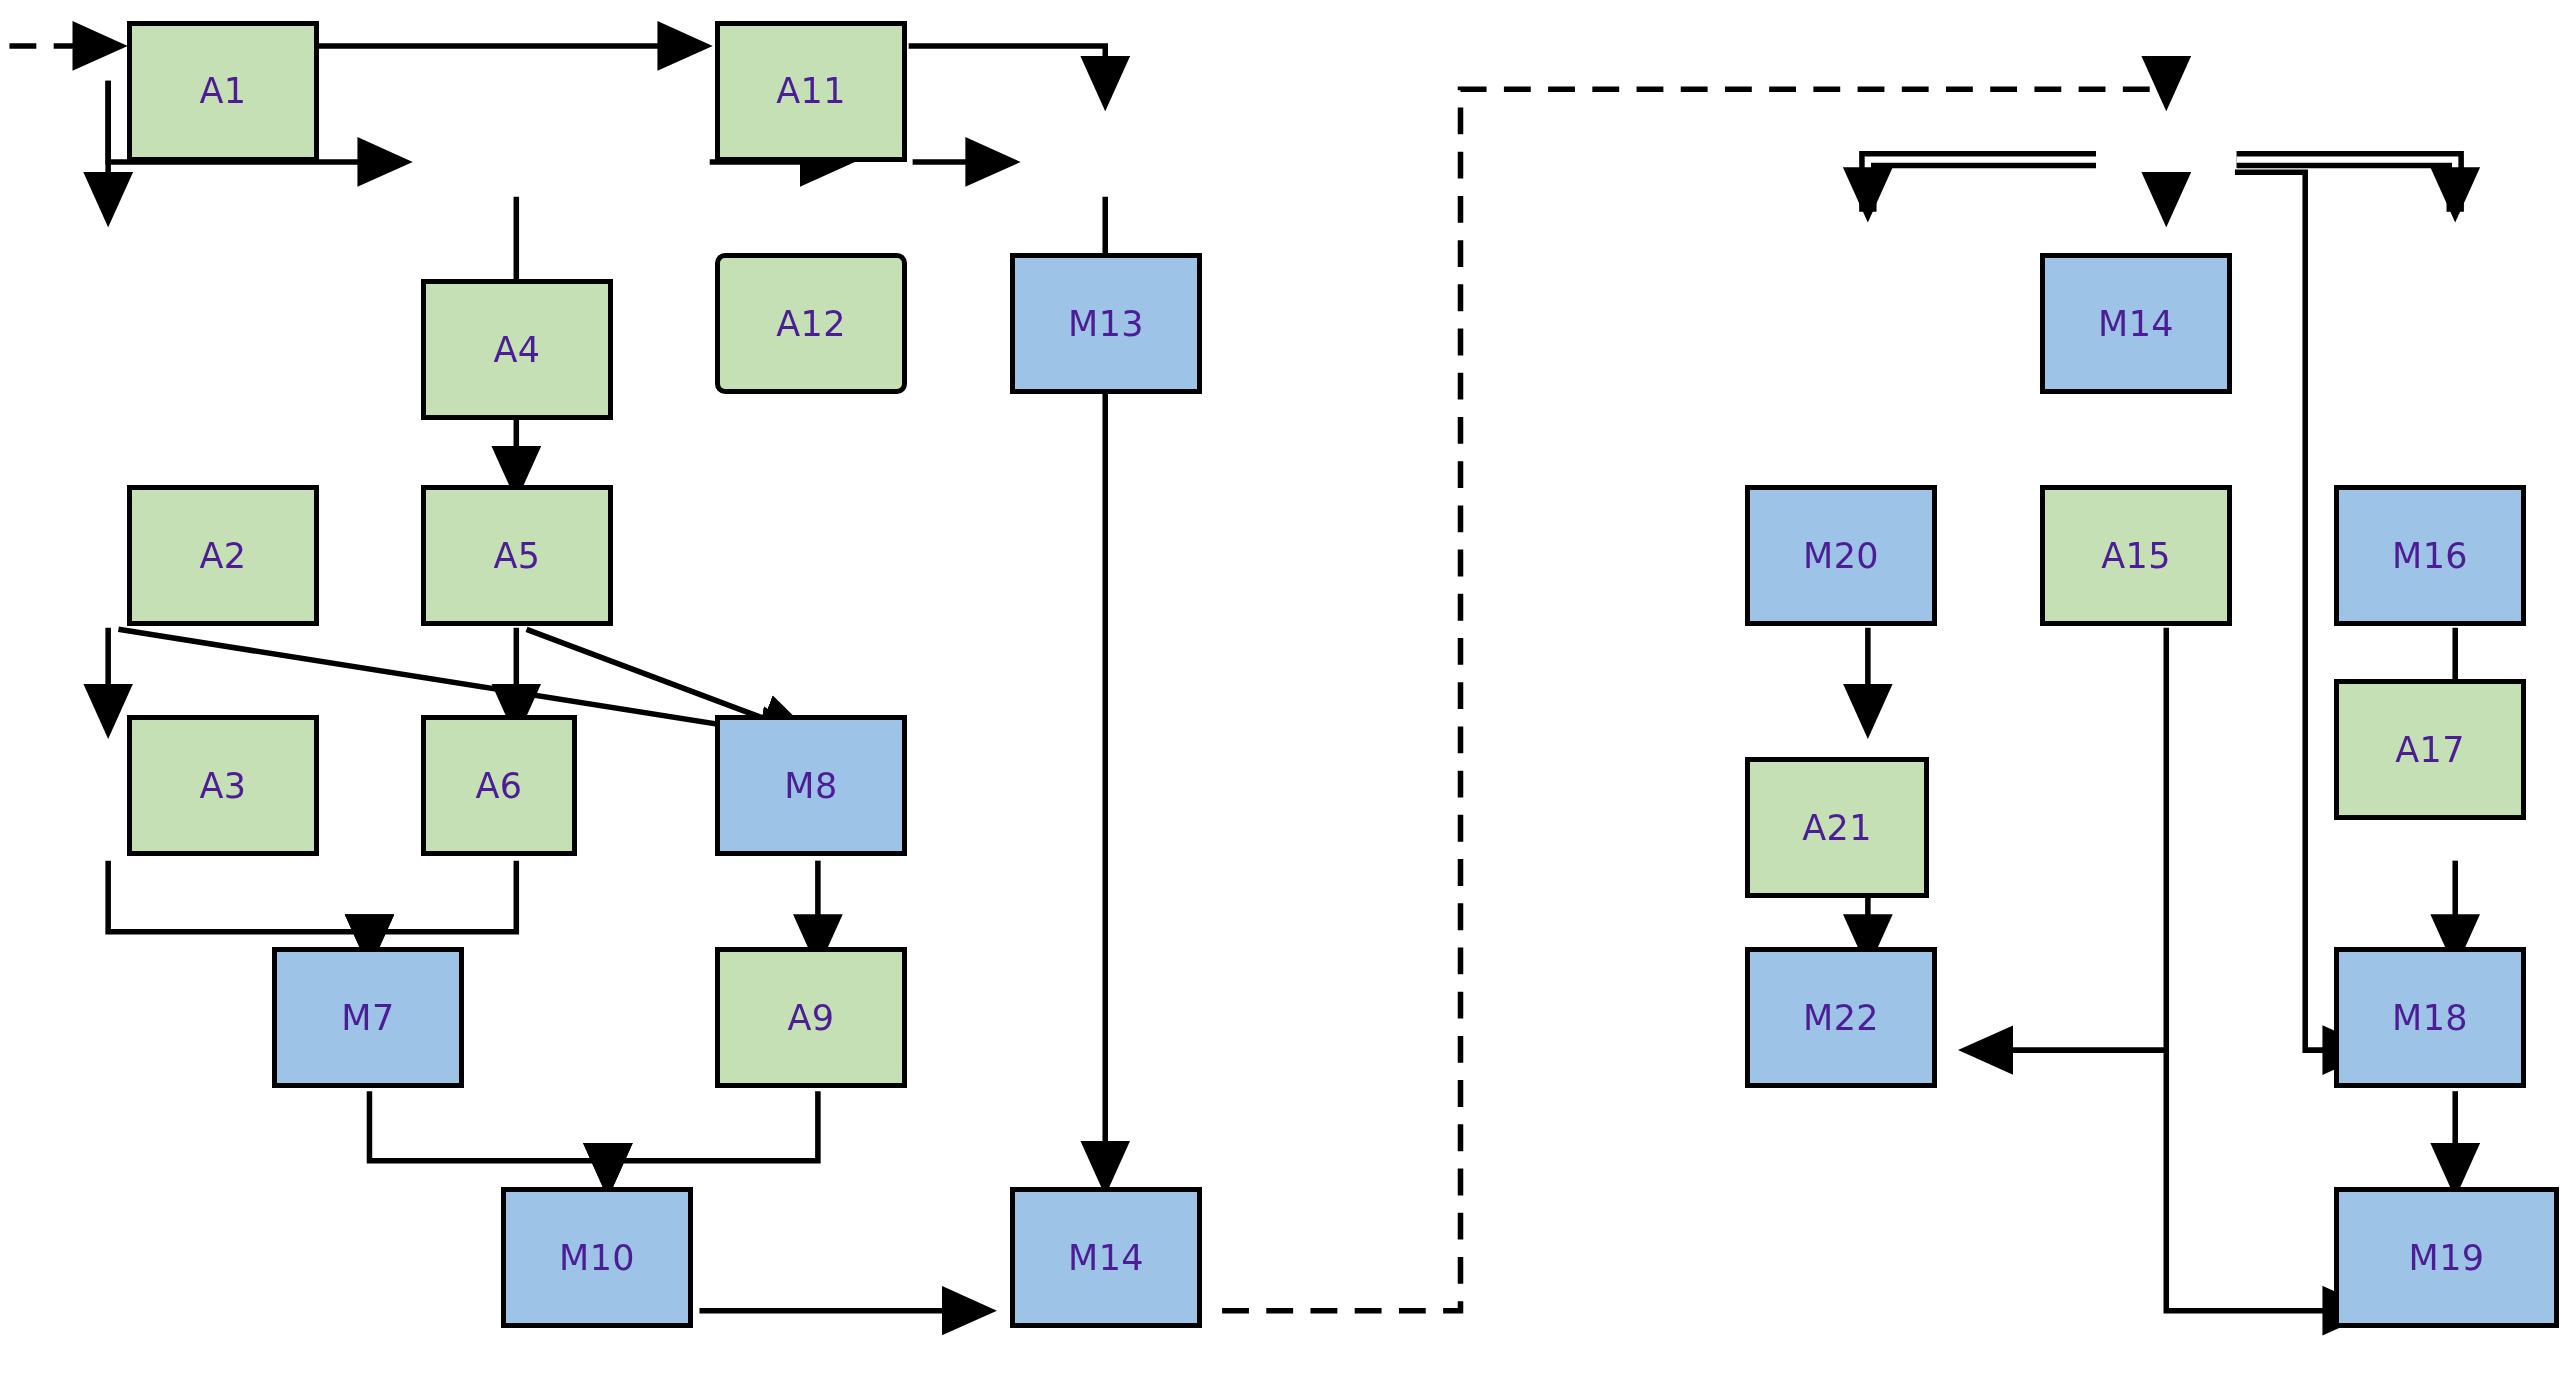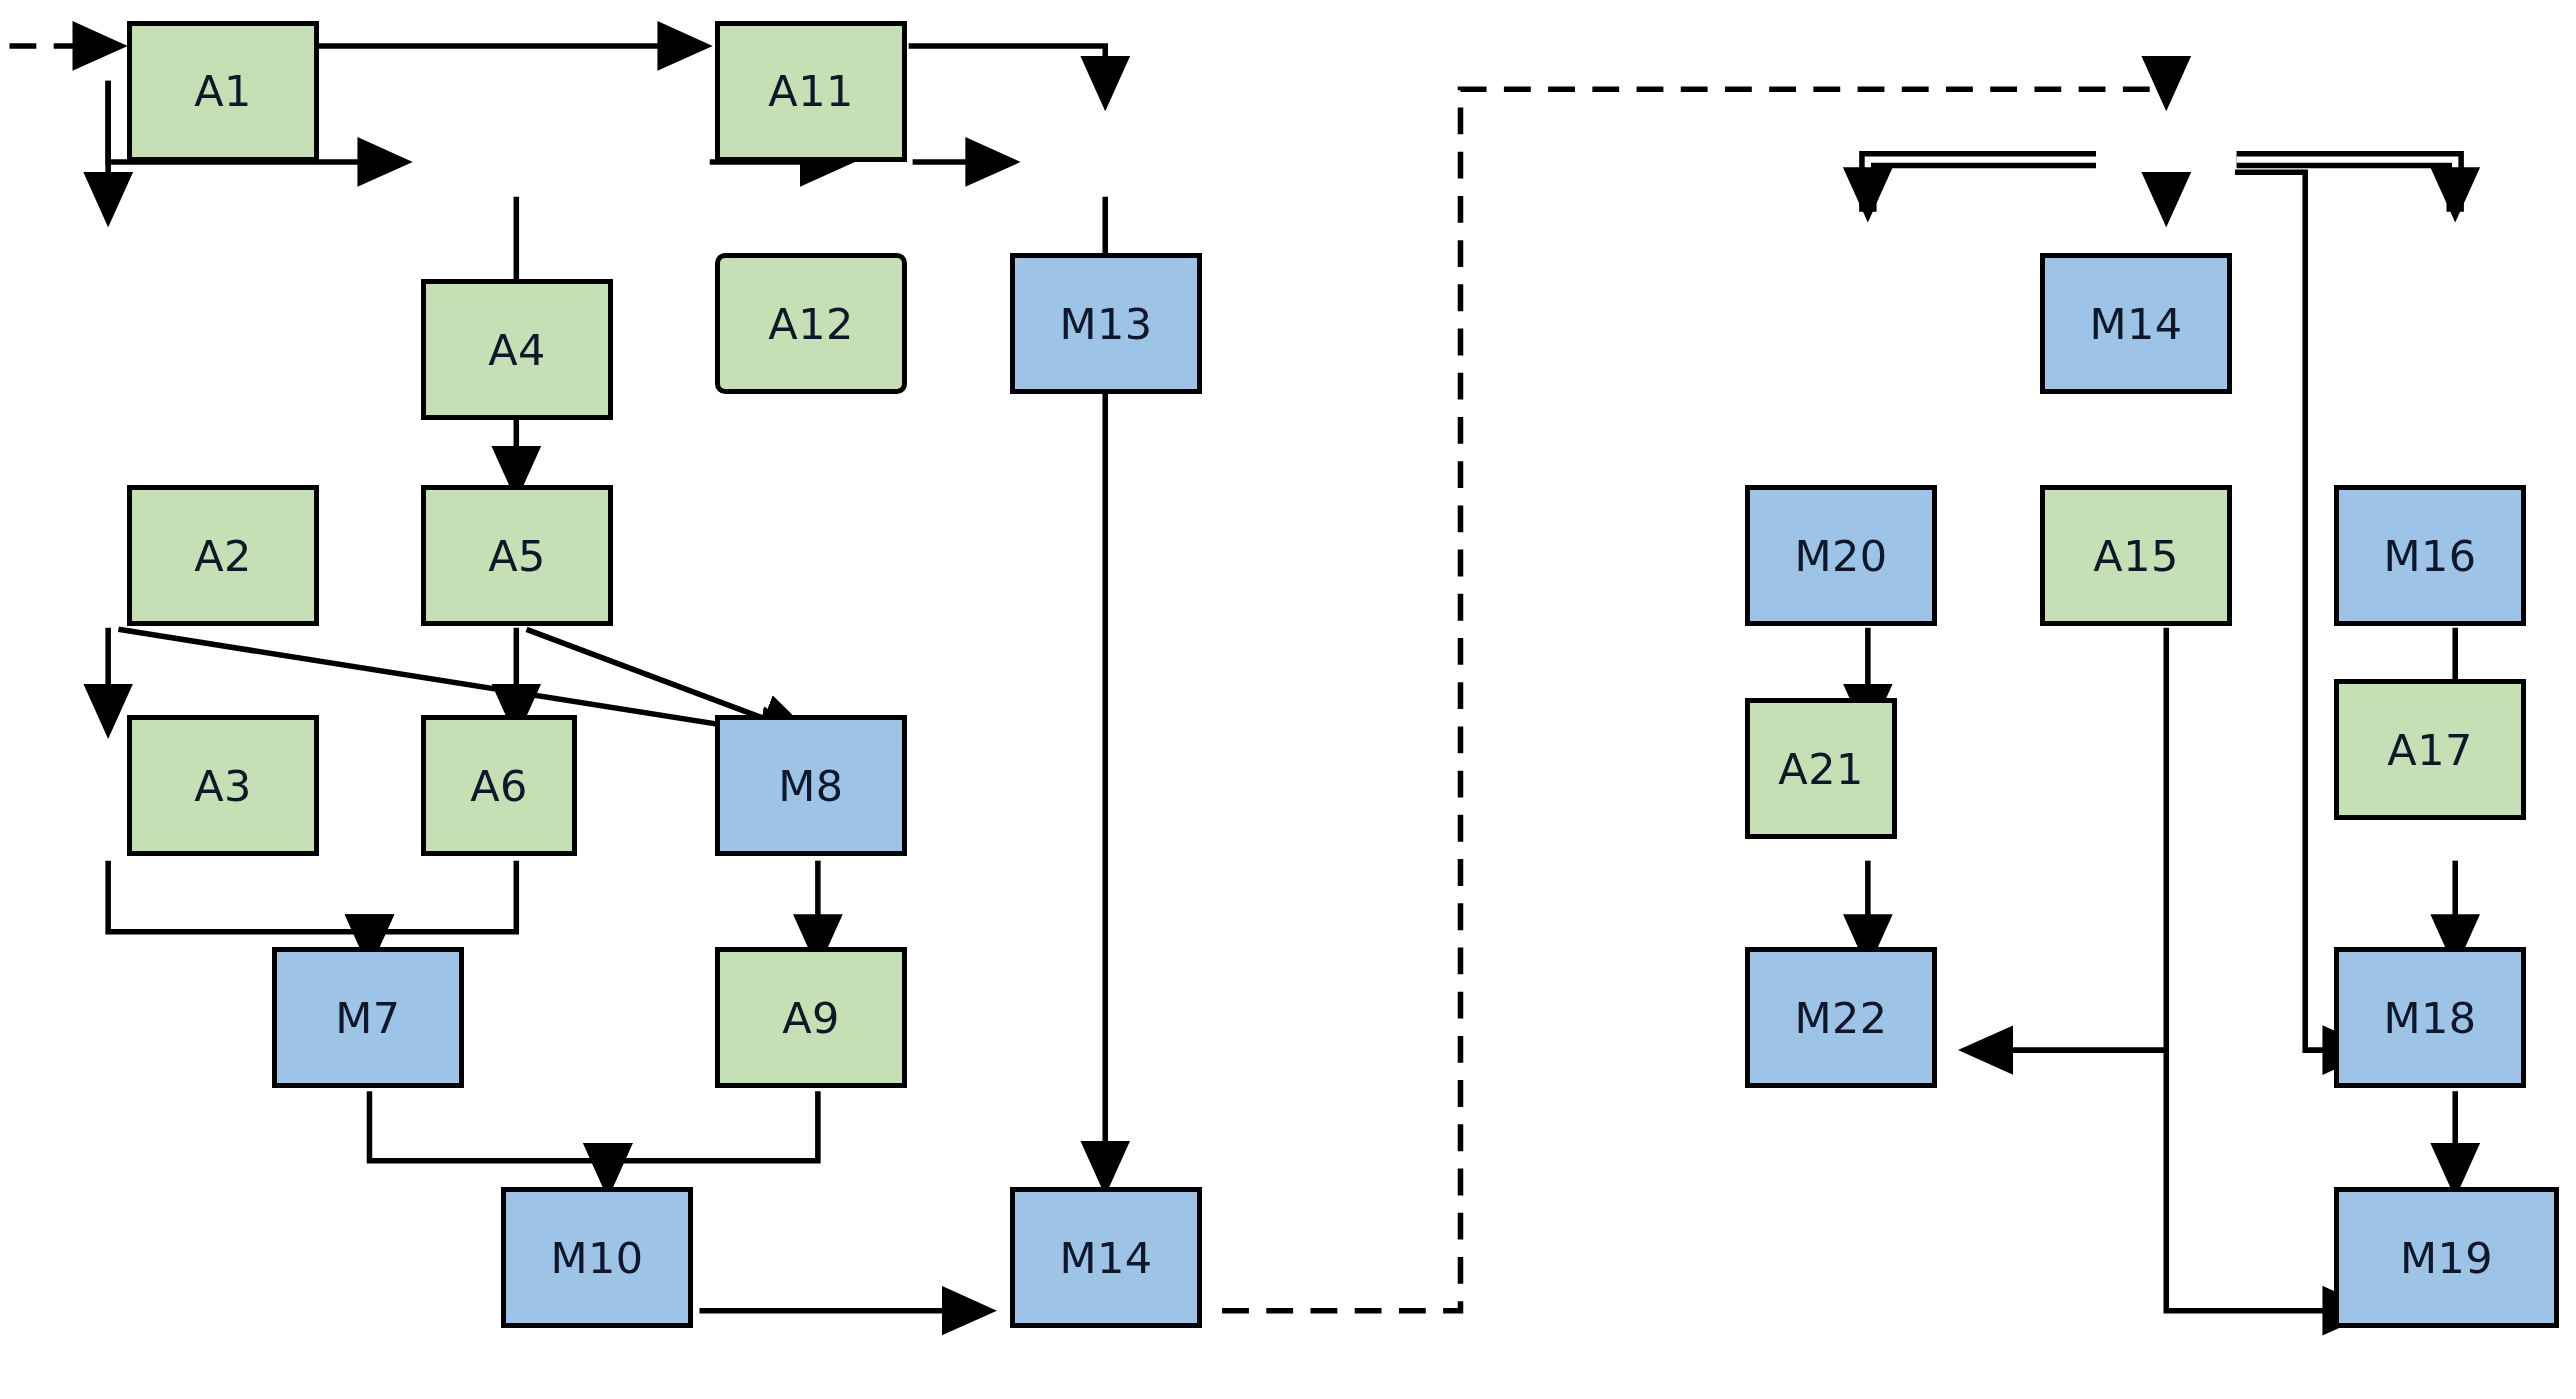--- a/index.html
+++ b/index.html
@@ -1,21 +1,21 @@
 <!DOCTYPE html>
 <html style="font-size:12.6px"><head>
 <meta charset="utf-8">
 <title>Workflow Diagram</title>
 <style>
   html,body{margin:0;padding:0;background:#ffffff;}
   body{font-family:"DejaVu Sans","Liberation Sans",sans-serif;}
   #canvas{position:relative;width:2576px;height:1400px;background:#fff;overflow:hidden;}
   svg.edges{position:absolute;left:0;top:0;width:2576px;height:1400px;pointer-events:none;}
   .node{position:absolute;box-sizing:border-box;border:5.5px solid #000;display:flex;
-        align-items:center;justify-content:center;font-size:43px;color:#0f172a;
+        align-items:center;justify-content:center;font-size:35px;color:#4c1d95;
         font-family:"DejaVu Sans","Liberation Sans",sans-serif;letter-spacing:0.4px;}
   .node.green{background:#C5E0B4;}
   .node.blue{background:#9DC3E6;}
   .node span{pointer-events:none;}
 </style>
 </head>
 <body>
 
 <div id="canvas">
 
@@ -150,21 +150,21 @@
       </div>
       <div class="node blue" style="left: 1745px; top: 485px; width: 192px; height: 141px;">
         <span>M20</span>
       </div>
       <div class="node green" style="left: 2040px; top: 485px; width: 192px; height: 141px;">
         <span>A15</span>
       </div>
       <div class="node blue" style="left: 2334px; top: 485px; width: 192px; height: 141px;">
         <span>M16</span>
       </div>
-      <div class="node green" style="left: 1745px; top: 698px; width: 152px; height: 141px;">
+      <div class="node green" style="left: 1745px; top: 757px; width: 184px; height: 141px;">
         <span>A21</span>
       </div>
       <div class="node green" style="left: 2334px; top: 679px; width: 192px; height: 141px;">
         <span>A17</span>
       </div>
       <div class="node blue" style="left: 1745px; top: 947px; width: 192px; height: 141px;">
         <span>M22</span>
       </div>
       <div class="node blue" style="left: 2334px; top: 947px; width: 192px; height: 141px;">
         <span>M18</span>

